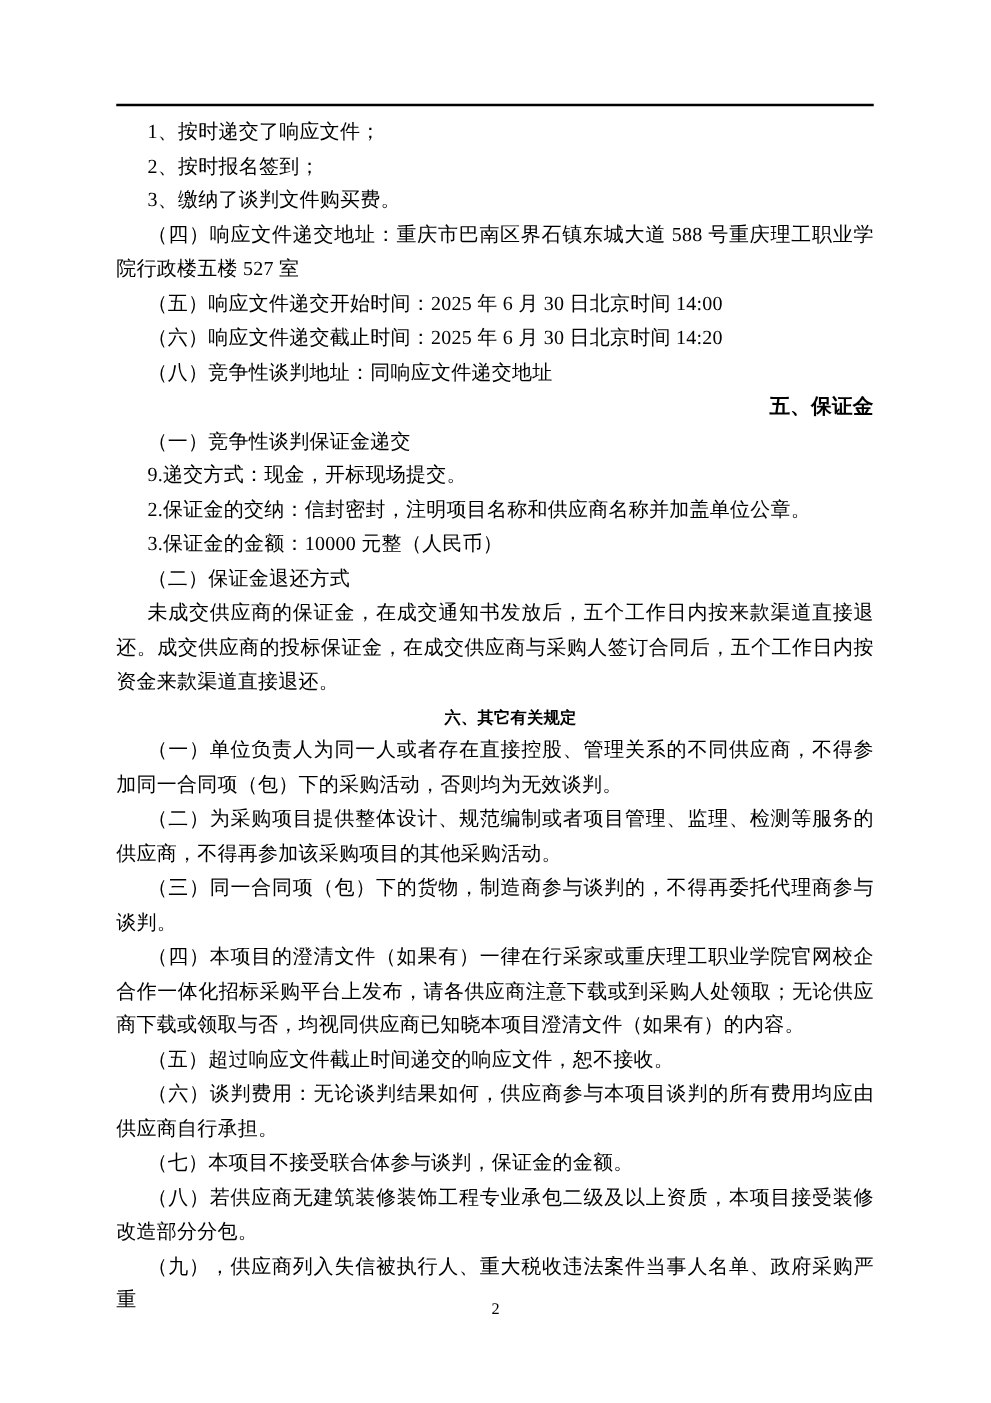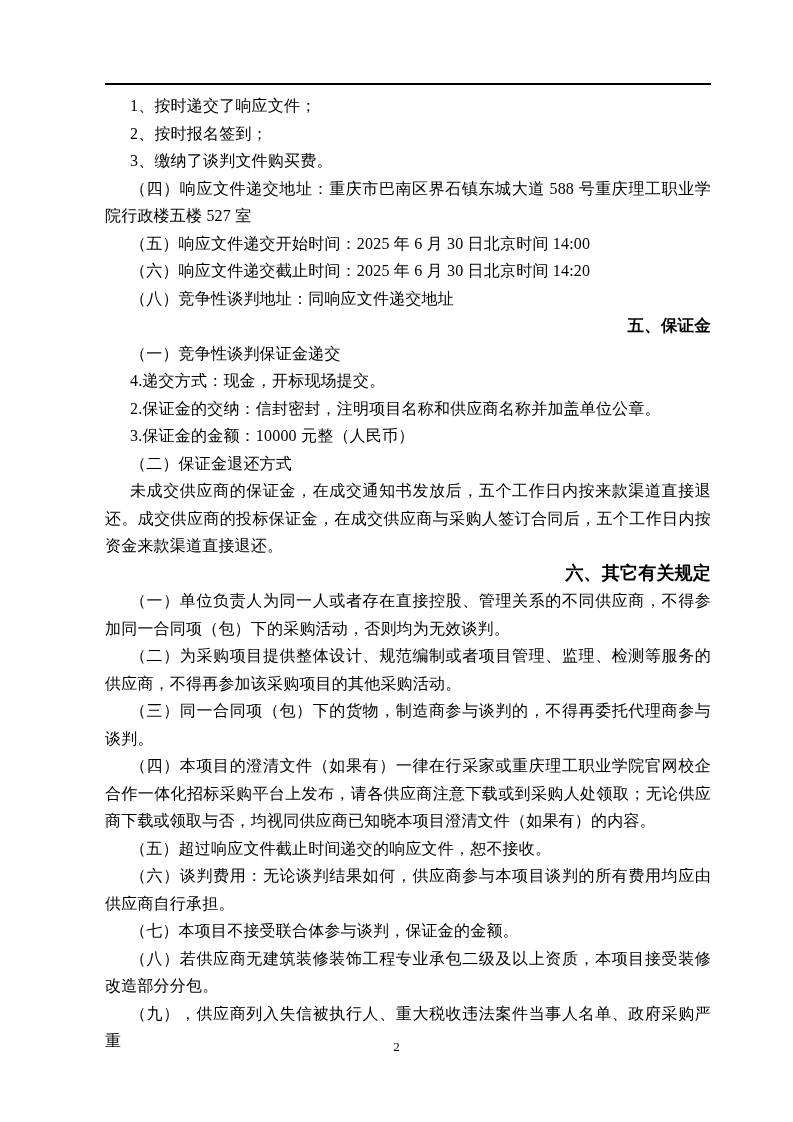--- a/index.html
+++ b/index.html
@@ -14,21 +14,20 @@
     background: #ffffff;
     overflow: hidden;
     color: #000000;
     font-family: "Liberation Serif", "DejaVu Serif", serif;
   }
   .content {
     position: absolute;
     left: 93px;
     top: 83px;
     width: 606px;
-    margin-left: 12px;
   }
   .header-rule {
     height: 2px;
     background: #000000;
     margin-bottom: 7px;
   }
   .para {
     margin: 0;
     font-size: 16px;
     line-height: 27.5px;
@@ -41,22 +40,22 @@
   }
   .para.heading {
     font-family: "Liberation Sans", "DejaVu Sans", sans-serif;
     font-weight: bold;
     font-size: 16.5px;
     text-align: right;
   }
   .para.heading-indent {
     font-family: "Liberation Sans", "DejaVu Sans", sans-serif;
     font-weight: bold;
-    font-size: 18px;
-    text-align: right;
+    font-size: 13px;
+    text-align: center;
     text-indent: 25px;
   }
   .footer {
     position: absolute;
     top: 1039px;
     left: 0;
     width: 100%;
     text-align: center;
     font-size: 13px;
     font-family: "Liberation Serif", "DejaVu Serif", serif;
@@ -72,21 +71,21 @@
     <div id="para-container">
         <p class="para indent">1、按时递交了响应文件；</p>
         <p class="para indent">2、按时报名签到；</p>
         <p class="para indent">3、缴纳了谈判文件购买费。</p>
         <p class="para indent">（四）响应文件递交地址：重庆市巴南区界石镇东城大道 588 号重庆理工职业学院行政楼五楼 527 室</p>
         <p class="para indent">（五）响应文件递交开始时间：2025 年 6 月 30 日北京时间 14:00</p>
         <p class="para indent">（六）响应文件递交截止时间：2025 年 6 月 30 日北京时间 14:20</p>
         <p class="para indent">（八）竞争性谈判地址：同响应文件递交地址</p>
         <p class="para heading">五、保证金</p>
         <p class="para indent">（一）竞争性谈判保证金递交</p>
-        <p class="para indent">4.递交方式：现金，开标现场提交。</p>
+        <p class="para indent">9.递交方式：现金，开标现场提交。</p>
         <p class="para indent">2.保证金的交纳：信封密封，注明项目名称和供应商名称并加盖单位公章。</p>
         <p class="para indent">3.保证金的金额：10000 元整（人民币）</p>
         <p class="para indent">（二）保证金退还方式</p>
         <p class="para indent">未成交供应商的保证金，在成交通知书发放后，五个工作日内按来款渠道直接退还。成交供应商的投标保证金，在成交供应商与采购人签订合同后，五个工作日内按资金来款渠道直接退还。</p>
         <p class="para heading-indent">六、其它有关规定</p>
         <p class="para indent">（一）单位负责人为同一人或者存在直接控股、管理关系的不同供应商，不得参加同一合同项（包）下的采购活动，否则均为无效谈判。</p>
         <p class="para indent">（二）为采购项目提供整体设计、规范编制或者项目管理、监理、检测等服务的供应商，不得再参加该采购项目的其他采购活动。</p>
         <p class="para indent">（三）同一合同项（包）下的货物，制造商参与谈判的，不得再委托代理商参与谈判。</p>
         <p class="para indent">（四）本项目的澄清文件（如果有）一律在行采家或重庆理工职业学院官网校企合作一体化招标采购平台上发布，请各供应商注意下载或到采购人处领取；无论供应商下载或领取与否，均视同供应商已知晓本项目澄清文件（如果有）的内容。</p>
         <p class="para indent">（五）超过响应文件截止时间递交的响应文件，恕不接收。</p>

